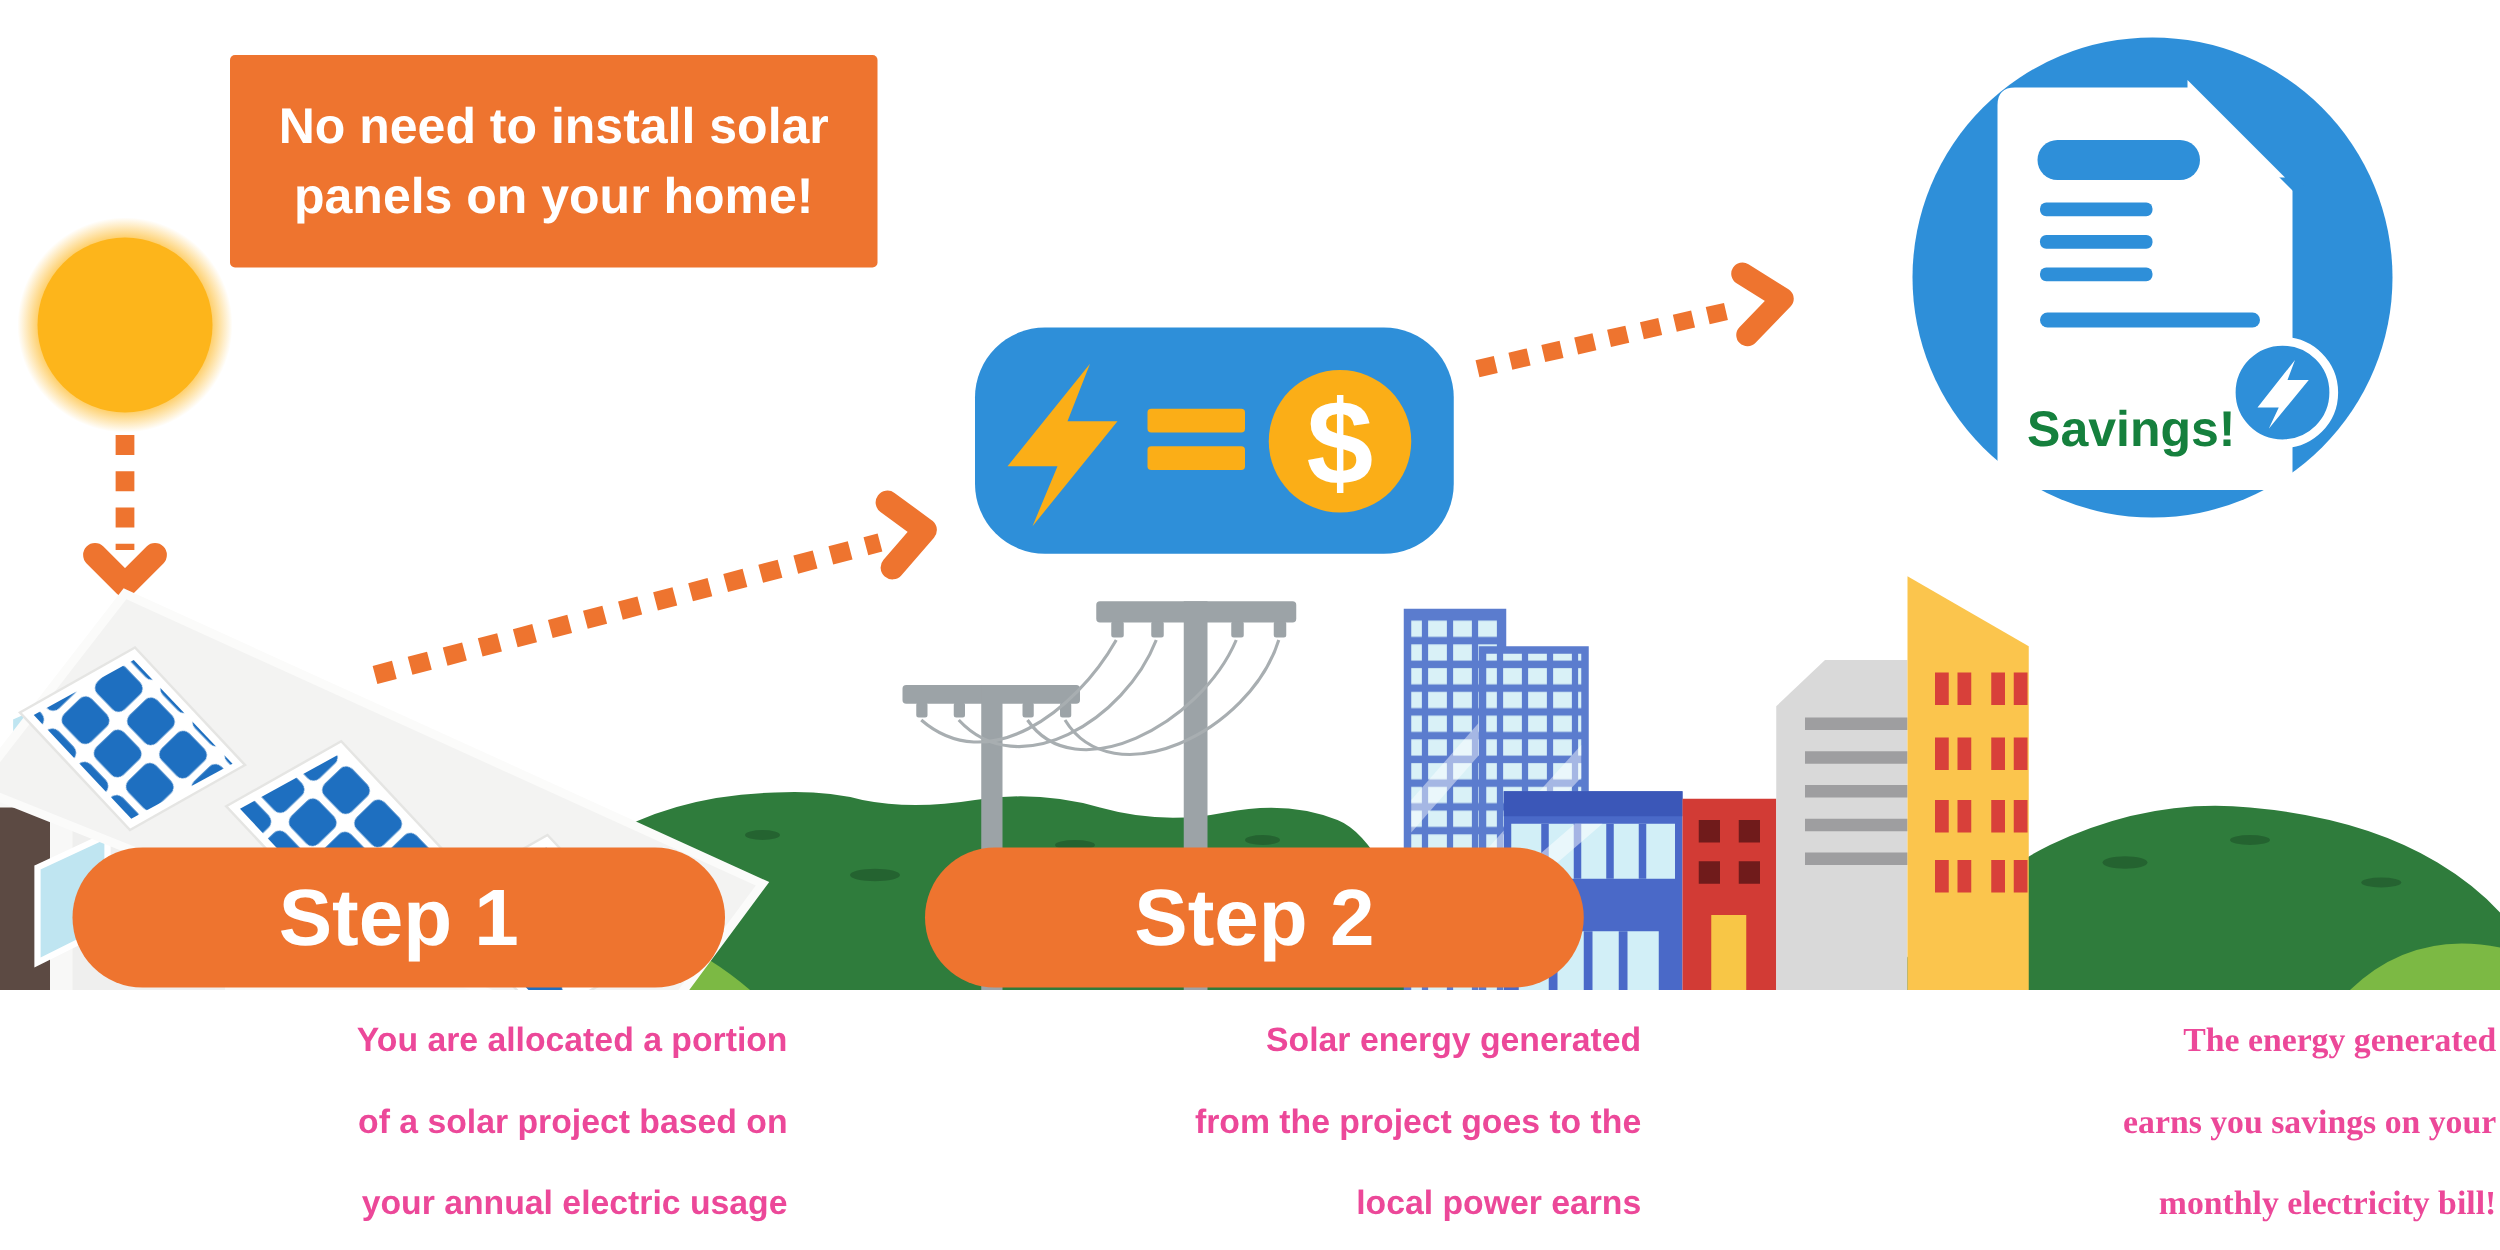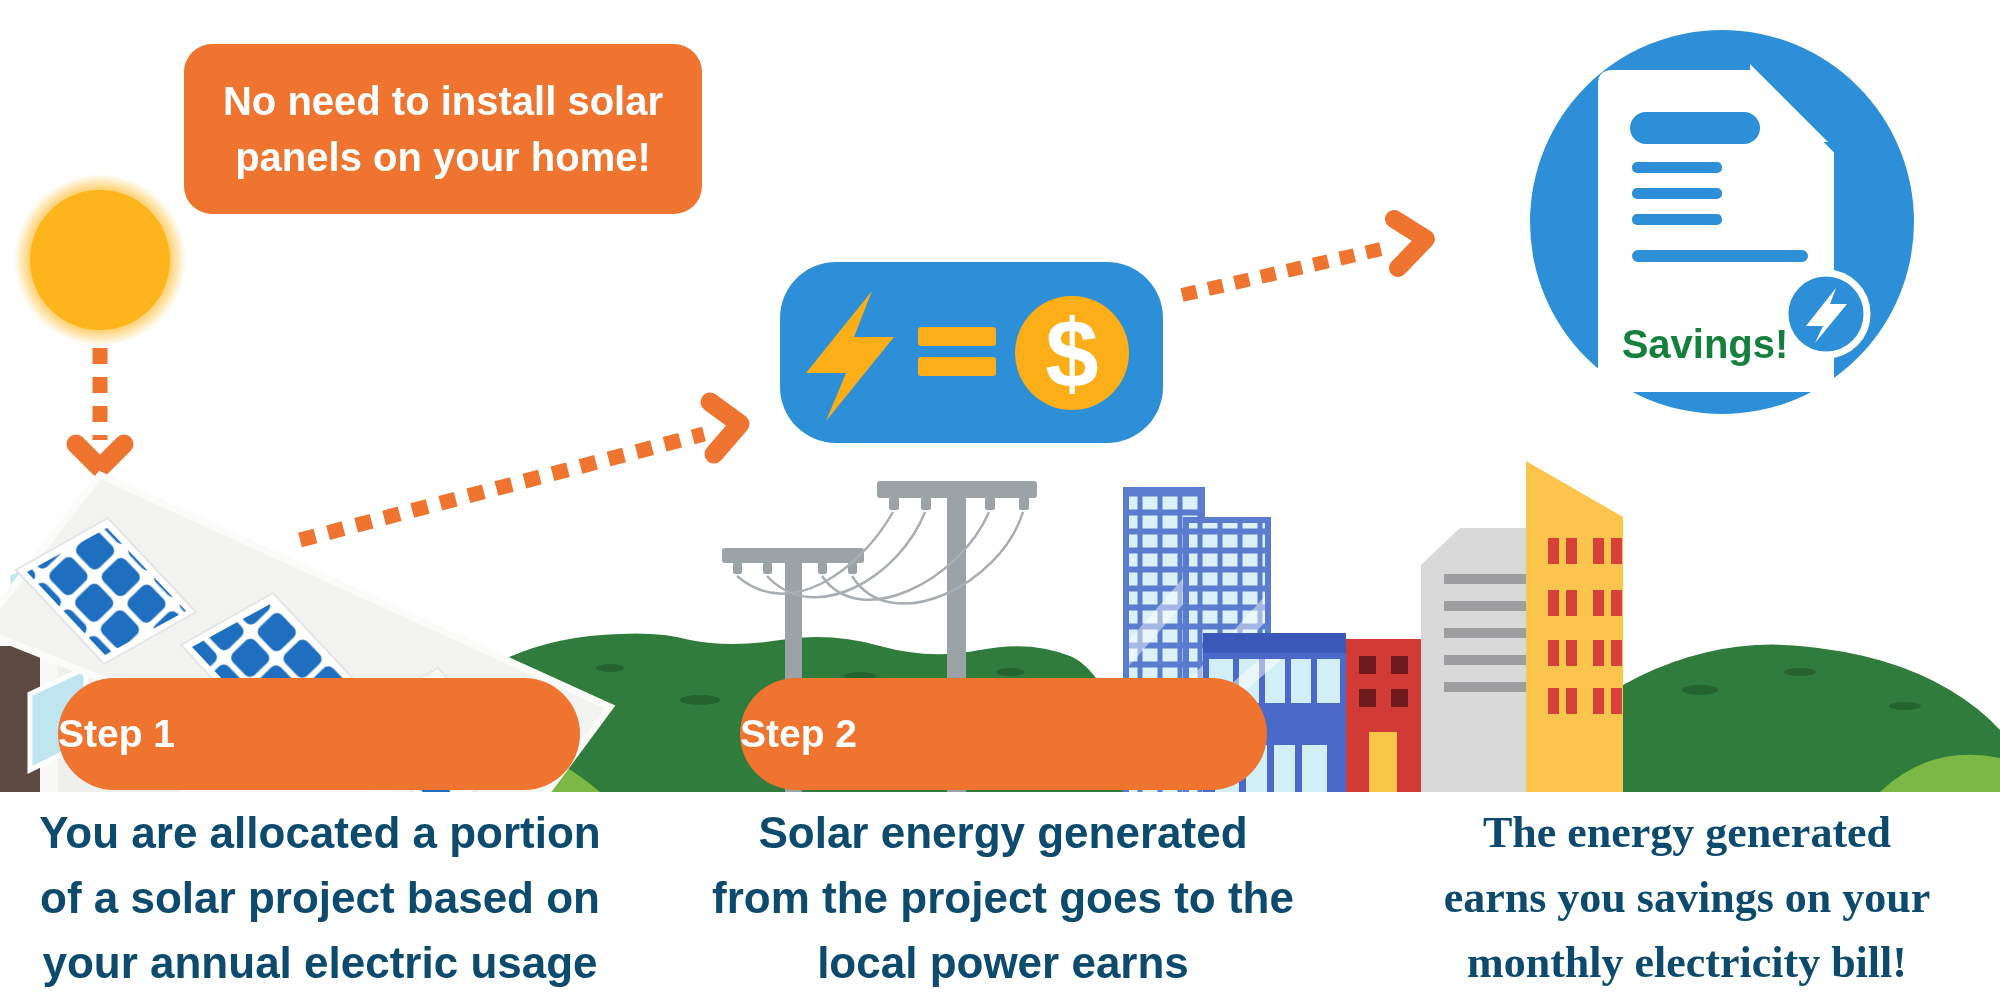--- a/index.html
+++ b/index.html
@@ -3,35 +3,35 @@
 <meta charset="utf-8">
 <style>
   html,body{margin:0;padding:0;background:#ffffff;}
   .canvas{
     position:relative;width:2000px;height:1000px;overflow:hidden;background:#ffffff;
     font-family:"Liberation Sans", sans-serif;
   }
   .scene{position:absolute;left:0;top:0;width:2000px;height:1000px;}
   .callout{
     position:absolute;left:184px;top:44px;width:518px;height:170px;
-    background:#EE742F;border-radius:28px;color:#ffffff;
+    background:#EE742F;border-radius:4px;color:#ffffff;
     display:flex;flex-direction:column;align-items:center;justify-content:center;
     font-size:40px;font-weight:700;line-height:56px;text-align:center;
   }
   .pill{
     position:absolute;top:678px;height:112px;background:#EE742F;border-radius:56px;
-    color:#ffffff;font-size:39px;font-weight:700;
-    display:flex;align-items:center;
+    color:#ffffff;font-size:64px;font-weight:700;
+    display:flex;align-items:center;justify-content:center;
   }
   .pill.p1{left:58px;width:522px;}
   .pill.p2{left:740px;width:527px;}
   .pill.p3{left:1434px;width:507px;}
   .desc{
-    position:absolute;top:800px;width:620px;text-align:center;
-    color:#0c4a6e;font-size:44px;font-weight:700;line-height:65px;
+    position:absolute;top:800px;width:620px;text-align:right;
+    color:#ec4899;font-size:27px;font-weight:700;line-height:65px;
   }
   .desc.d1{left:10px;}
   .desc.d2{left:693px;}
   .desc.d3{left:1377px;font-family:Liberation Serif, serif;}
   .savings-label{
     position:absolute;left:1595px;top:322px;width:220px;text-align:center;
     color:#15803d;font-size:40px;font-weight:700;
   }
 </style>
 </head>

